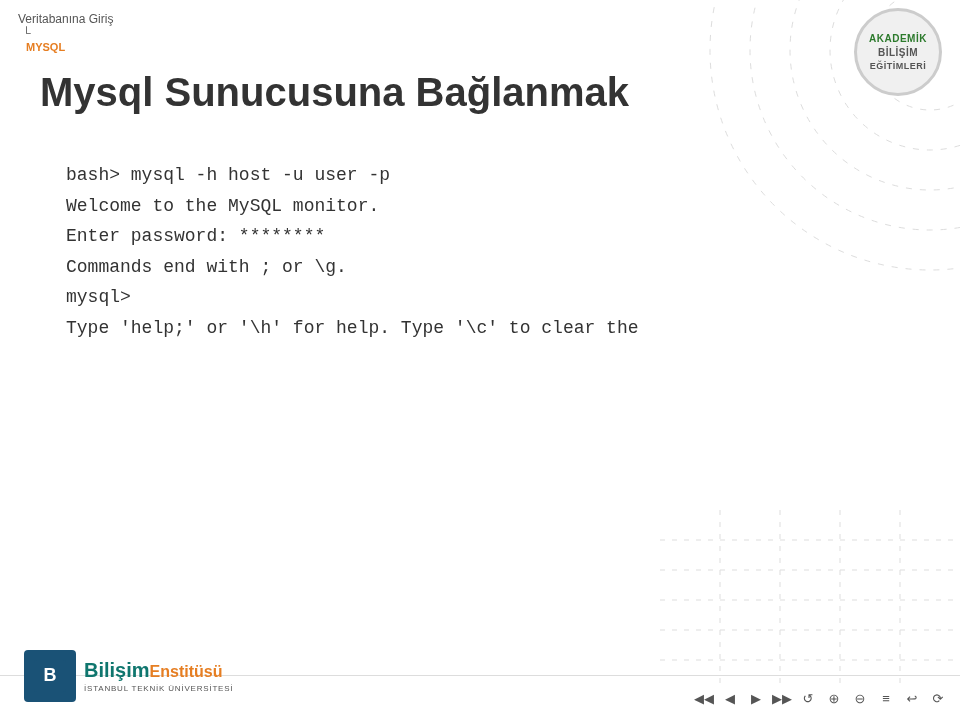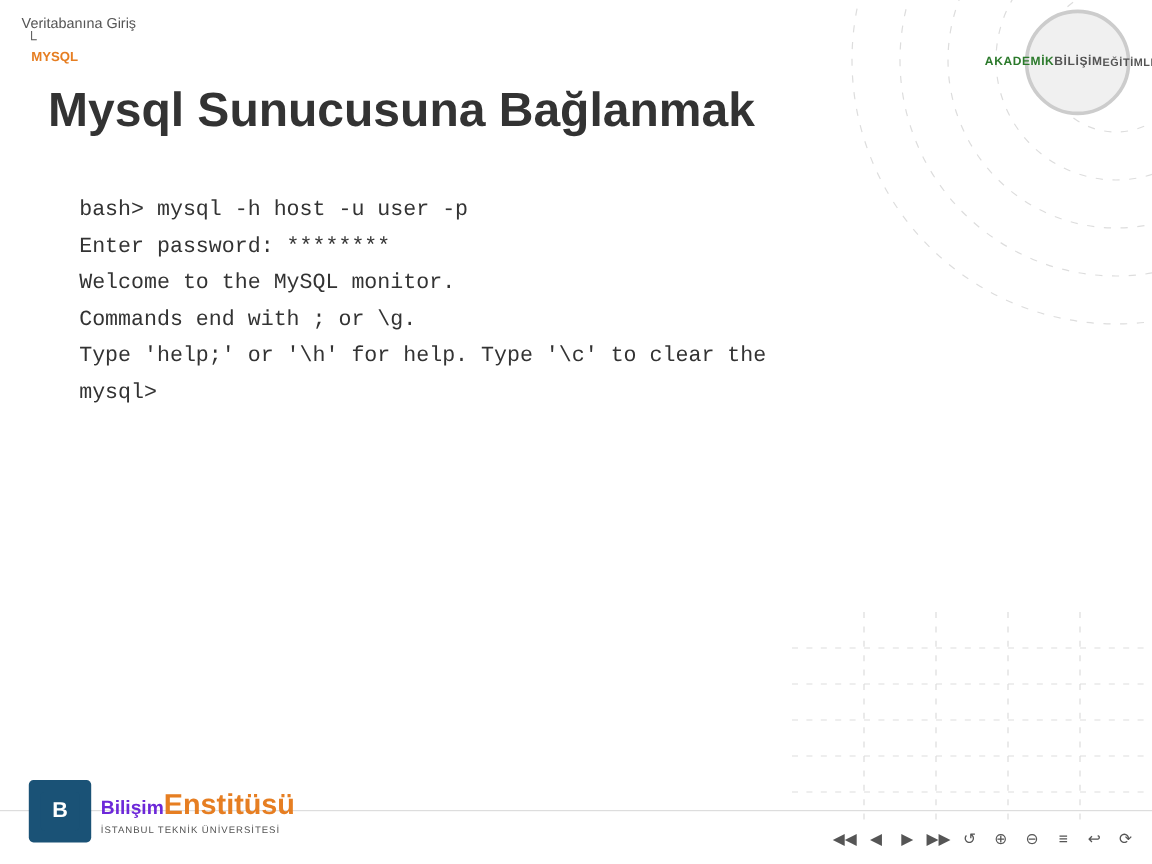--- a/index.html
+++ b/index.html
@@ -51,21 +51,21 @@
       z-index: 10;
     }
 
     .brand-logo-circle {
       width: 88px;
       height: 88px;
       border-radius: 50%;
       background: #f0f0f0;
       border: 3px solid #ccc;
       display: flex;
-      flex-direction: row;
+      flex-direction: column;
       align-items: center;
       justify-content: center;
       font-size: 9px;
       font-weight: bold;
       color: #555;
       text-align: center;
       line-height: 1.4;
       letter-spacing: 0.5px;
     }
 
@@ -192,38 +192,38 @@
     <span class="line2">BİLİŞİM</span>
     <span class="line3">EĞİTİMLERİ</span>
   </div>
 </div>
 
 <h1 class="page-title">Mysql Sunucusuna Bağlanmak</h1>
 
 <div class="content">
   <div class="code-block">
     <div>bash&gt; mysql -h host -u user -p</div>
+    <div>Welcome to the MySQL monitor.</div>
     <div>Enter password: ********</div>
-    <div>Welcome to the MySQL monitor.</div>
     <div>Commands end with ; or \g.</div>
+    <div>mysql&gt;</div>
     <div>Type 'help;' or '\h' for help.  Type '\c' to clear the</div>
-    <div>mysql&gt;</div>
   </div>
 </div>
 
 <div class="bottom-logo">
   <div class="bottom-logo-icon">
     <svg width="38" height="38" viewBox="0 0 38 38">
       <rect x="3" y="3" width="32" height="32" rx="3" fill="#1a5276"></rect>
       <text x="19" y="24" text-anchor="middle" fill="white" font-size="18" font-weight="bold">B</text>
     </svg>
   </div>
   <div>
     <div>
-      <span class="bilisim" style="color:#6d28d9;font-size:16px;font-weight:bold;">Bilişim</span><span class="enstitusu" style="color:#e67e22;font-size:24px;font-weight:bold;">Enstitüsü</span>
+      <span class="bilisim" style="color:#0f766e;font-size:20px;font-weight:bold;">Bilişim</span><span class="enstitusu" style="color:#e67e22;font-size:16px;font-weight:bold;">Enstitüsü</span>
     </div>
     <div class="bottom-logo-sub">İSTANBUL TEKNİK ÜNİVERSİTESİ</div>
   </div>
 </div>
 
 <div class="nav-bar">
   <span class="nav-btn">◀◀</span>
   <span class="nav-btn">◀</span>
   <span class="nav-btn">▶</span>
   <span class="nav-btn">▶▶</span>

